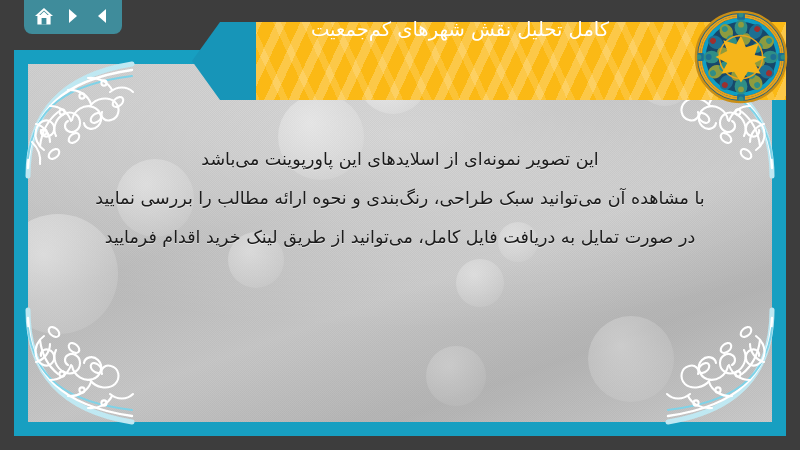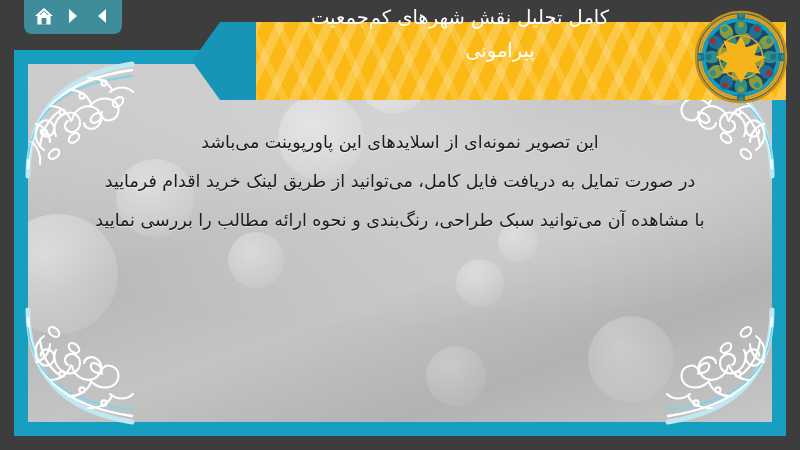--- a/index.html
+++ b/index.html
@@ -76,21 +76,21 @@
         rgba(255,255,255,.14) 0 7px,
         rgba(255,255,255,0) 7px 26px);
   }
   .banner-top-dark{
     position:absolute;left:0;top:0;width:800px;height:36px;background:#3d3d3d;
   }
   .title-stack{
     position:absolute;left:210px;top:0;width:500px;height:108px;
     display:flex;flex-direction:column;justify-content:flex-start;
     align-items:flex-end;
-    padding-top:1px;
+    padding-top:13px;
     box-sizing:border-box;
     z-index:6;
   }
   .title-line{
     color:#ffffff;
     font-size:19.5px;
     line-height:33px;
     white-space:nowrap;
     direction:rtl;
     text-align:center;
@@ -100,21 +100,21 @@
   .title-line.l3{padding-inline-end:40px;}
 
   
   .medallion{
     position:absolute;left:692px;top:8px;width:98px;height:98px;z-index:8;
   }
   .medallion svg{display:block;width:100%;height:100%;}
 
   
   .body-text{
-    position:absolute;left:40px;top:123px;width:720px;
+    position:absolute;left:40px;top:140px;width:720px;
     direction:rtl;text-align:center;z-index:5;
   }
   .body-line{
     color:#1b1b1b;
     font-size:17.5px;
     line-height:39px;
     white-space:nowrap;
     font-weight:500;
     text-shadow:0 1px 0 rgba(255,255,255,.45);
   }
@@ -259,21 +259,20 @@
 
   <div class="banner-top-dark"></div>
 
   <div class="banner">
     <div class="banner-body"></div>
     <div class="banner-tip"></div>
   </div>
 
   <div class="title-stack">
     <div class="title-line l1">کامل تحلیل نقش شهرهای کم‌جمعیت</div>
-    <div class="title-line l3">پیرامونی</div>
   </div>
 
   <div class="medallion">
     <svg viewBox="0 0 100 100" xmlns="http://www.w3.org/2000/svg">
       <defs>
         <clipPath id="medclip">
             <circle cx="50" cy="50" r="46"></circle>
           </clipPath>
       </defs>
       <circle cx="50" cy="50" r="46" fill="#17486b"></circle>
@@ -379,22 +378,22 @@
           <circle cx="7" cy="50" r="2.6"></circle>
             <circle cx="93" cy="50" r="2.6"></circle>
         </g>
       </g>
       <circle cx="50" cy="50" r="46" fill="none" stroke="#c98e16" stroke-width="2.4"></circle>
     </svg>
   </div>
 
   <div class="body-text">
     <div class="body-line">این تصویر نمونه‌ای از اسلایدهای این پاورپوینت می‌باشد</div>
+    <div class="body-line">با مشاهده آن می‌توانید سبک طراحی، رنگ‌بندی و نحوه ارائه مطالب را بررسی نمایید</div>
     <div class="body-line">در صورت تمایل به دریافت فایل کامل، می‌توانید از طریق لینک خرید اقدام فرمایید</div>
-    <div class="body-line">با مشاهده آن می‌توانید سبک طراحی، رنگ‌بندی و نحوه ارائه مطالب را بررسی نمایید</div>
   </div>
 
   <div class="toolbar">
     <div class="tb-btn">
       <span>
         <svg width="18" height="18" viewBox="0 0 18 18">
             <path d="M13,2 L5,9 L13,16 Z" fill="#ffffff"></path>
           </svg>
       </span>
     </div>

